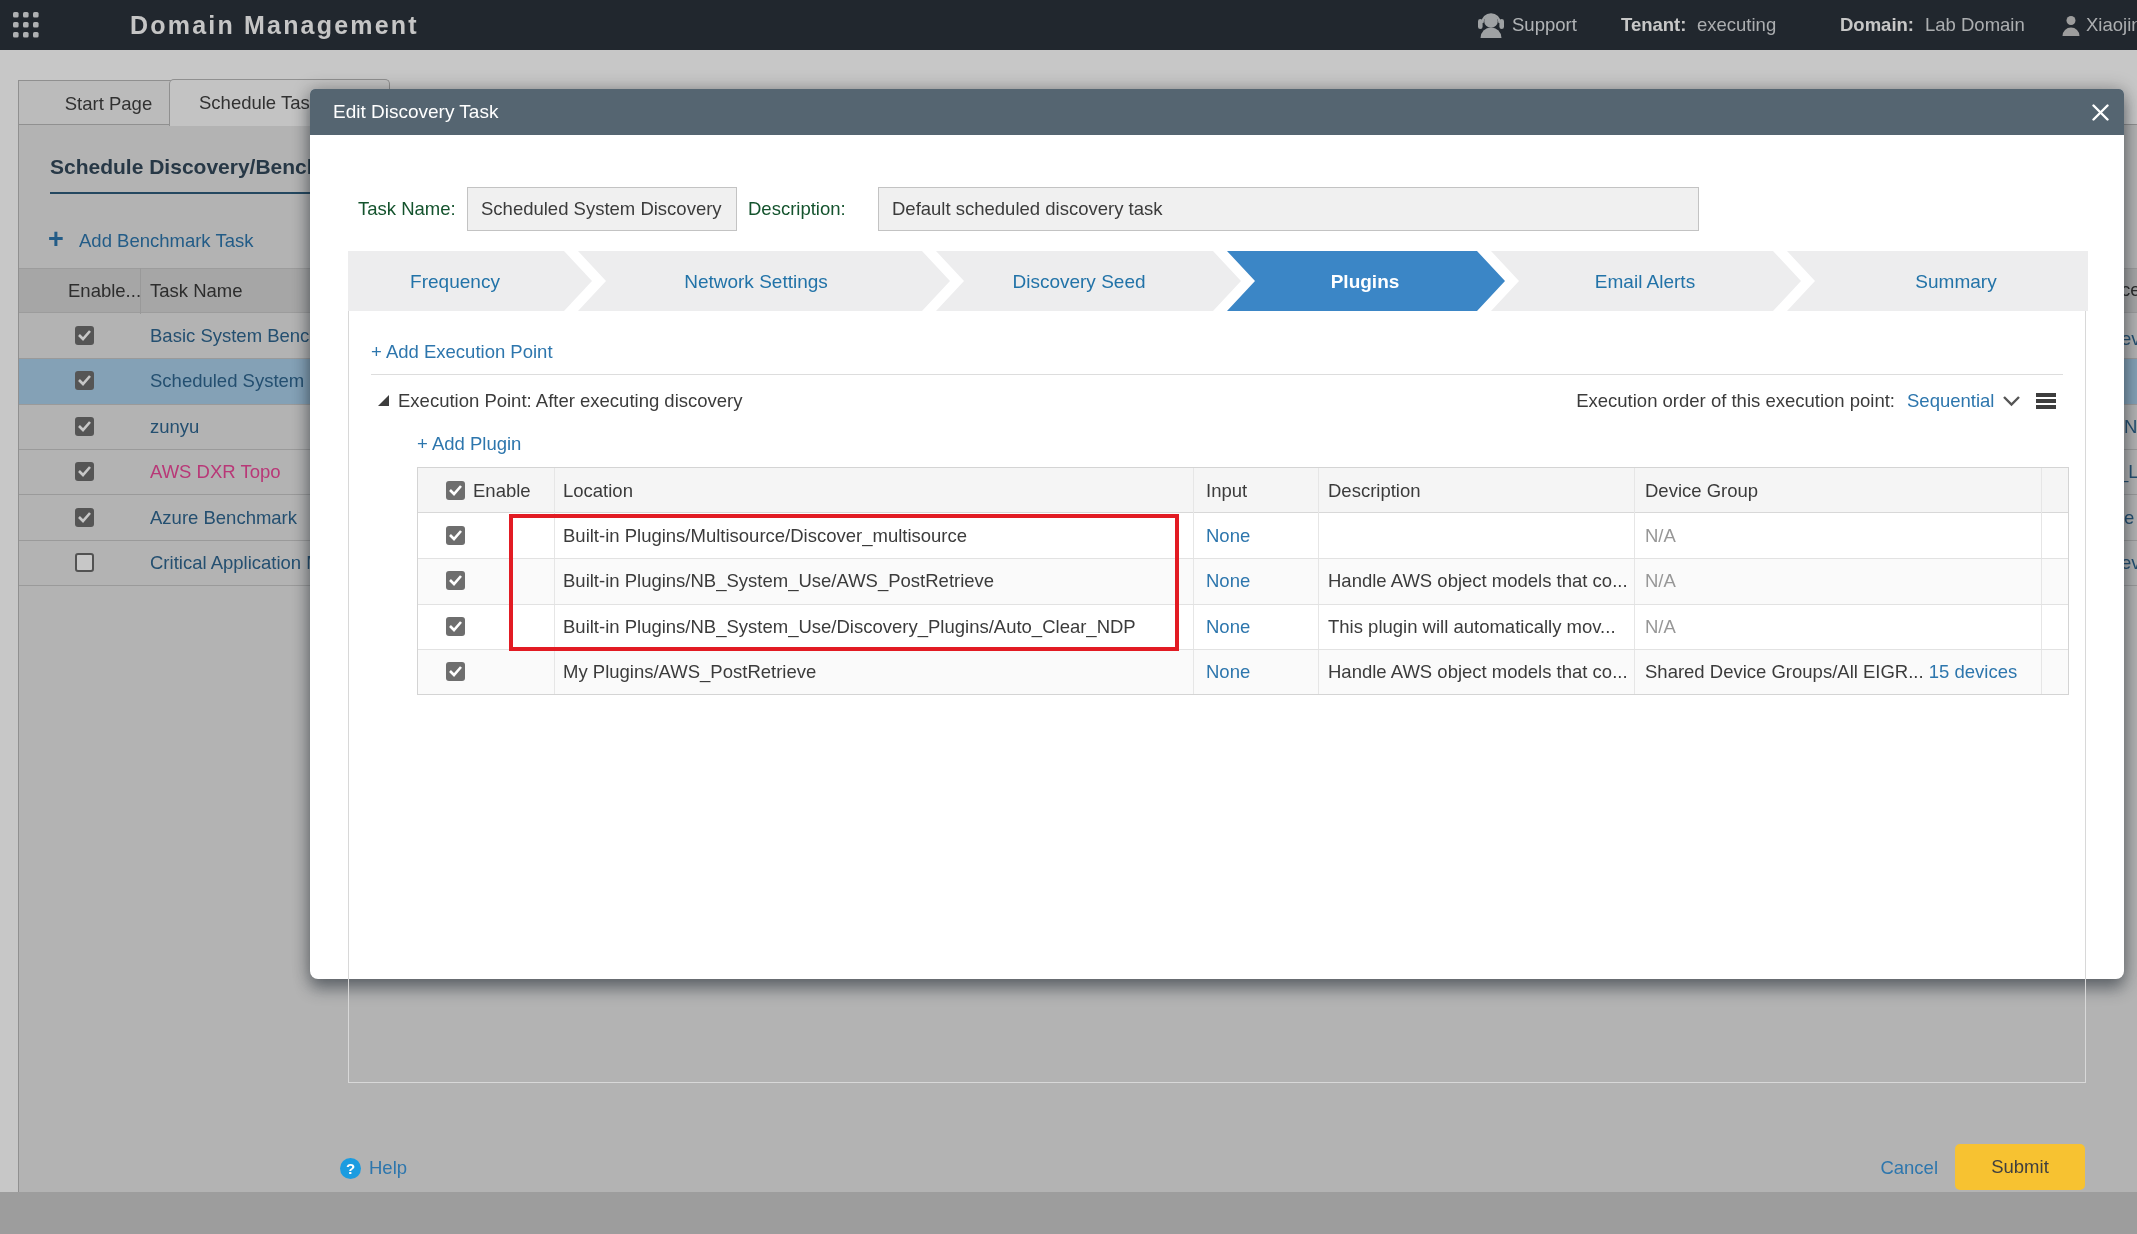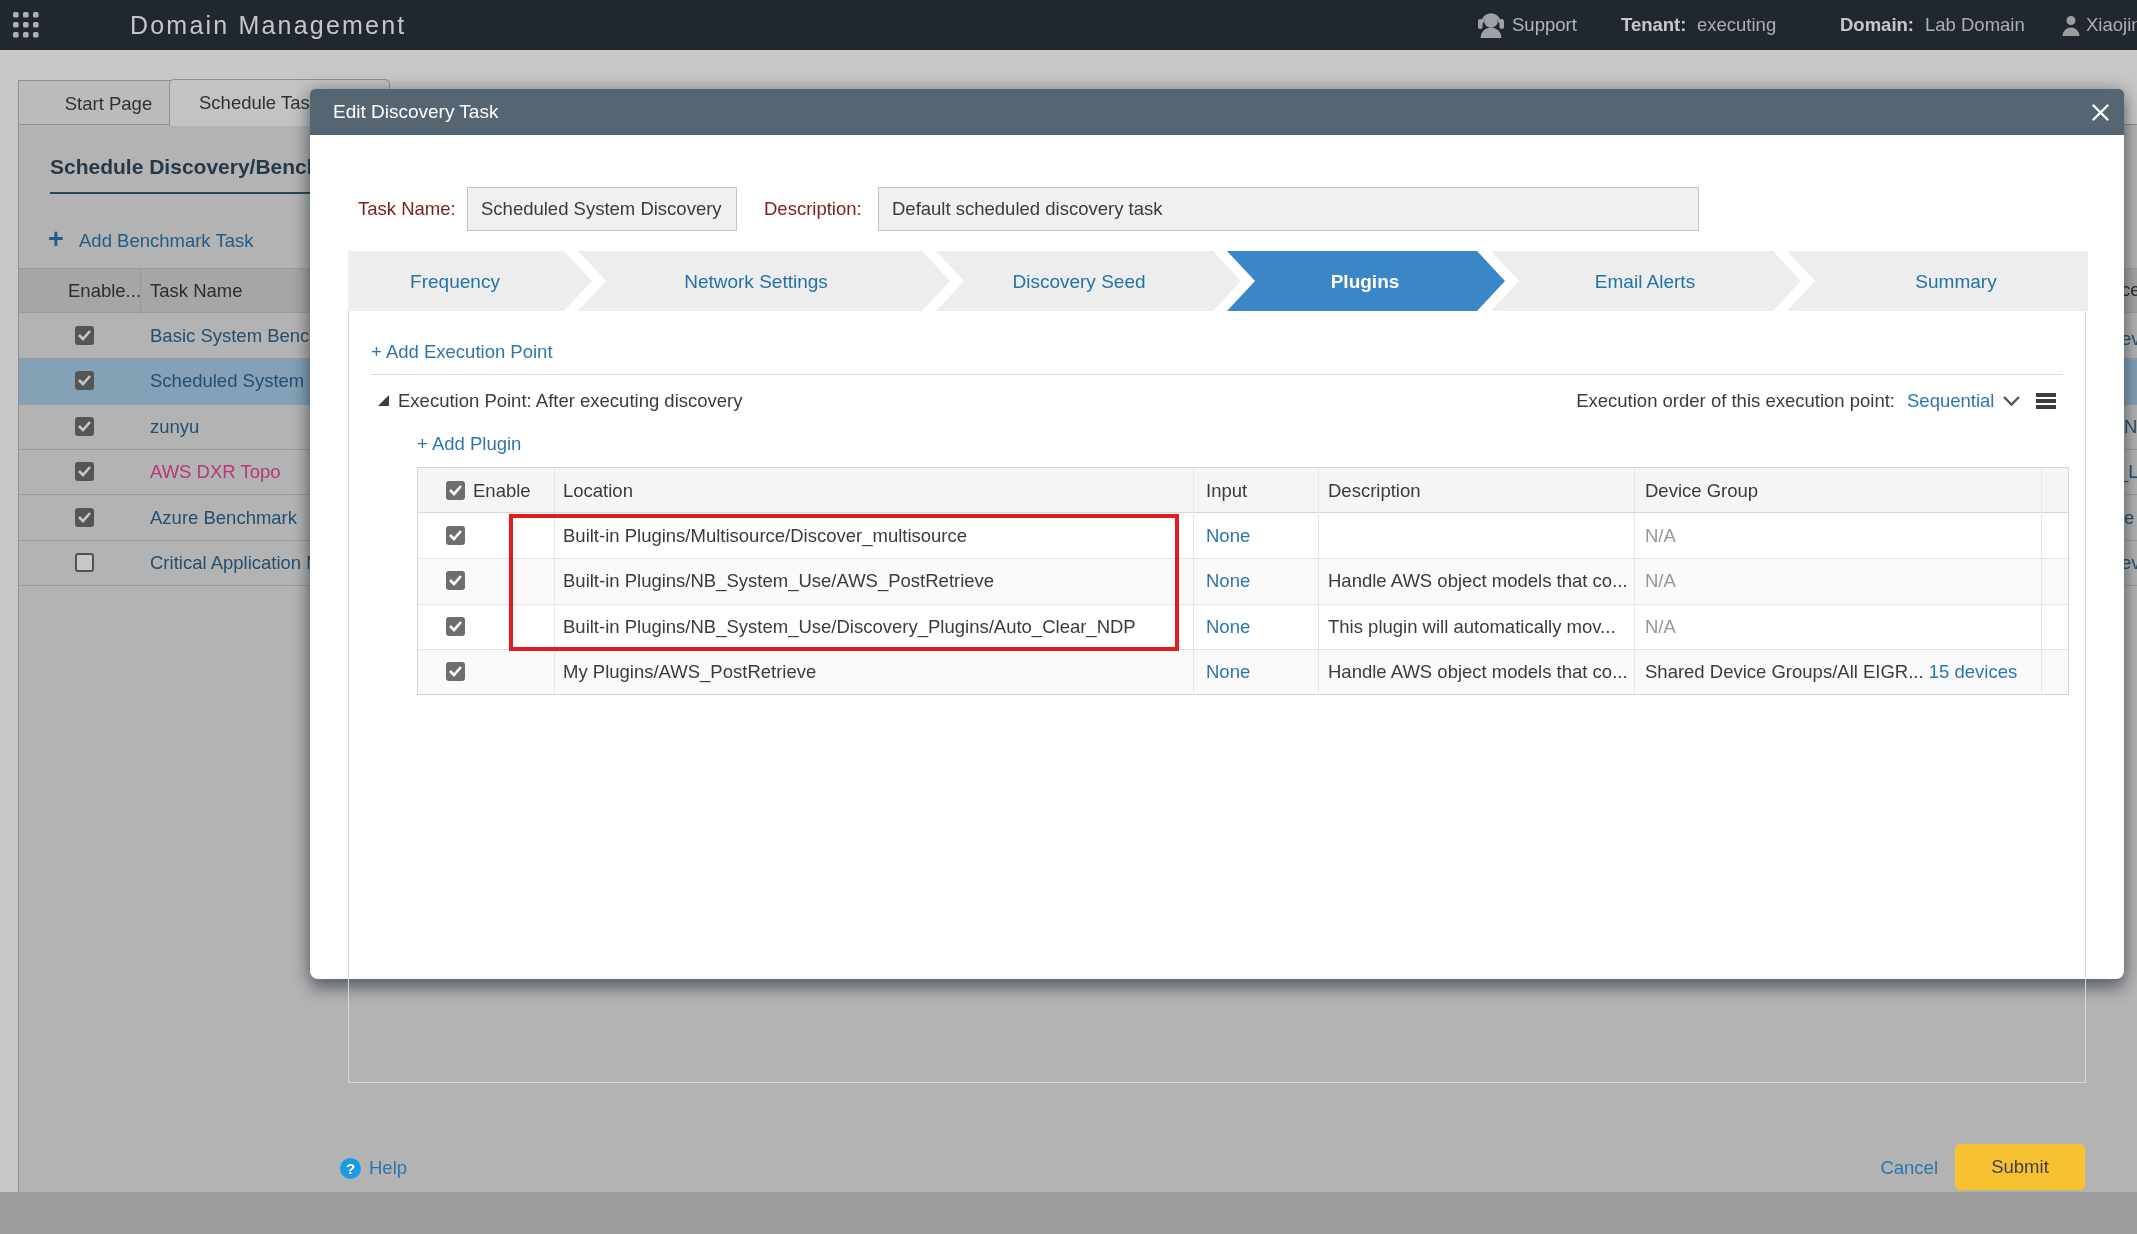--- a/index.html
+++ b/index.html
@@ -7,21 +7,21 @@
 .blue{color:#2d76ad}
 #navbar{position:absolute;left:0;top:0;width:2137px;height:50px;background:#2b323b;color:#fff}
 #page{position:absolute;inset:0;background:#ffffff}
 #panel{position:absolute;left:18px;top:124px;width:2125px;height:1091px;background:#e6e6e6;border:1px solid #b9b9b9}
 .tab{position:absolute;height:47px;line-height:47px;text-align:center;color:#3f3f3f;border:1px solid #b9b9b9;background:#f0f0f0}
 #overlay{position:absolute;inset:0;background:rgba(0,0,0,0.22);z-index:5}
 #modal{position:absolute;left:310px;top:89px;width:1814px;height:890px;background:#fff;z-index:10;border-radius:5px 5px 8px 8px;box-shadow:0 10px 16px rgba(20,30,42,0.42),0 0 18px rgba(0,0,0,0.28)}
 #mhead{position:absolute;left:0;top:0;width:1814px;height:46px;background:#556571;border-radius:5px 5px 0 0}
 #mhead .t{position:absolute;left:23px;top:0;height:46px;line-height:46px;color:#fff;font-size:19px}
 .inp{position:absolute;top:98px;height:44px;line-height:42px;background:#f0f0f0;border:1px solid #c3c3c3;padding-left:13px;color:#3b3b3b}
-.lab{position:absolute;top:98px;height:44px;line-height:44px;color:#7f1d1d}
+.lab{position:absolute;top:98px;height:44px;line-height:44px;color:#14532d}
 #cbox{position:absolute;left:38px;top:222px;width:1738px;height:772px;border:1px solid #d8d8d8;border-top:none}
 .chk{position:absolute;width:19px;height:19px;background:#6e6e6e;border-radius:3px}
 .chk svg{position:absolute;left:2px;top:3px}
 .chk.off{background:#fff;border:2px solid #6a6a6a}
 .cell{position:absolute;line-height:26px;white-space:nowrap}
 .vline{position:absolute;width:1px;background:#e6e6e6}
 .hline{position:absolute;height:1px;background:#e2e2e2}
 .gray{color:#979797}
 #redrect{position:absolute;left:199px;top:425px;width:670px;height:137px;border:4px solid #e21b23;z-index:3}
 #submit{position:absolute;left:1645px;top:1055px;width:130px;height:46px;background:#f7c231;border-radius:5px;text-align:center;line-height:46px;color:#3f3f3f}
@@ -95,21 +95,21 @@
         <rect x="10" y="0" width="5.6" height="5.6" rx="1.6"></rect>
         <rect x="20" y="0" width="5.6" height="5.6" rx="1.6"></rect>
         <rect x="0" y="10" width="5.6" height="5.6" rx="1.6"></rect>
         <rect x="10" y="10" width="5.6" height="5.6" rx="1.6"></rect>
         <rect x="20" y="10" width="5.6" height="5.6" rx="1.6"></rect>
         <rect x="0" y="20" width="5.6" height="5.6" rx="1.6"></rect>
         <rect x="10" y="20" width="5.6" height="5.6" rx="1.6"></rect>
         <rect x="20" y="20" width="5.6" height="5.6" rx="1.6"></rect>
       </g>
     </svg>
-  <div class="abs" style="left:130px;top:0;height:44px;line-height:50px;font-size:25px;font-weight:normal;letter-spacing:2.2px;color:#fdfdfd">Domain Management</div>
+  <div class="abs" style="left:130px;top:0;height:44px;line-height:50px;font-size:25px;font-weight:bold;letter-spacing:2.2px;color:#fdfdfd">Domain Management</div>
   <svg class="abs" style="left:1477px;top:8px" width="28" height="30" viewBox="0 0 28 30">
       <g fill="#ccd0d2">
         <circle cx="14" cy="13" r="6.8"></circle>
         <path d="M3.5,30 a10.5,10.5 0 0 1 21,0 z"></path>
         <path d="M4.2,15 a9.8,9.8 0 0 1 19.6,0 l-2.3,0 a7.5,7.5 0 0 0 -15,0 z"></path>
         <rect x="1" y="11" width="4.6" height="10" rx="2.3"></rect>
         <rect x="22.4" y="11" width="4.6" height="10" rx="2.3"></rect>
       </g>
     </svg>
   <div class="abs" style="left:1512px;top:0;height:50px;line-height:50px;color:#e2e6e9">Support</div>
@@ -131,21 +131,21 @@
       <span class="t">Edit Discovery Task</span>
     <svg class="abs" style="left:1782px;top:15px" width="17" height="17" viewBox="0 0 17 17">
         <g stroke="#fff" stroke-width="2.4" stroke-linecap="round">
           <line x1="1.5" y1="1.5" x2="15.5" y2="15.5"></line>
           <line x1="15.5" y1="1.5" x2="1.5" y2="15.5"></line>
         </g>
       </svg>
   </div>
   <div class="lab" style="left:48px">Task Name:</div>
   <div class="inp" style="left:157px;width:270px">Scheduled System Discovery</div>
-  <div class="lab" style="left:454px">Description:</div>
+  <div class="lab" style="left:438px">Description:</div>
   <div class="inp" style="left:568px;width:821px">Default scheduled discovery task</div>
   <svg class="abs" style="left:38px;top:162px" width="1740" height="60" viewBox="0 0 1740 60">
     <g font-family="Liberation Sans" font-size="19">
       <polygon points="0,0 216,0 244,30 216,60 0,60" fill="#ededee"></polygon>
       <polygon points="230,0 574,0 602,30 574,60 230,60 258,30" fill="#ededee"></polygon>
       <polygon points="588,0 865,0 893,30 865,60 588,60 616,30" fill="#ededee"></polygon>
       <polygon points="879,0 1129,0 1157,30 1129,60 879,60 907,30" fill="#3b86c6"></polygon>
       <polygon points="1143,0 1425,0 1453,30 1425,60 1143,60 1171,30" fill="#ededee"></polygon>
       <polygon points="1439,0 1740,0 1740,60 1439,60 1467,30" fill="#ededee"></polygon>
       <text x="107" y="37" text-anchor="middle" fill="#2273a8">Frequency</text>

